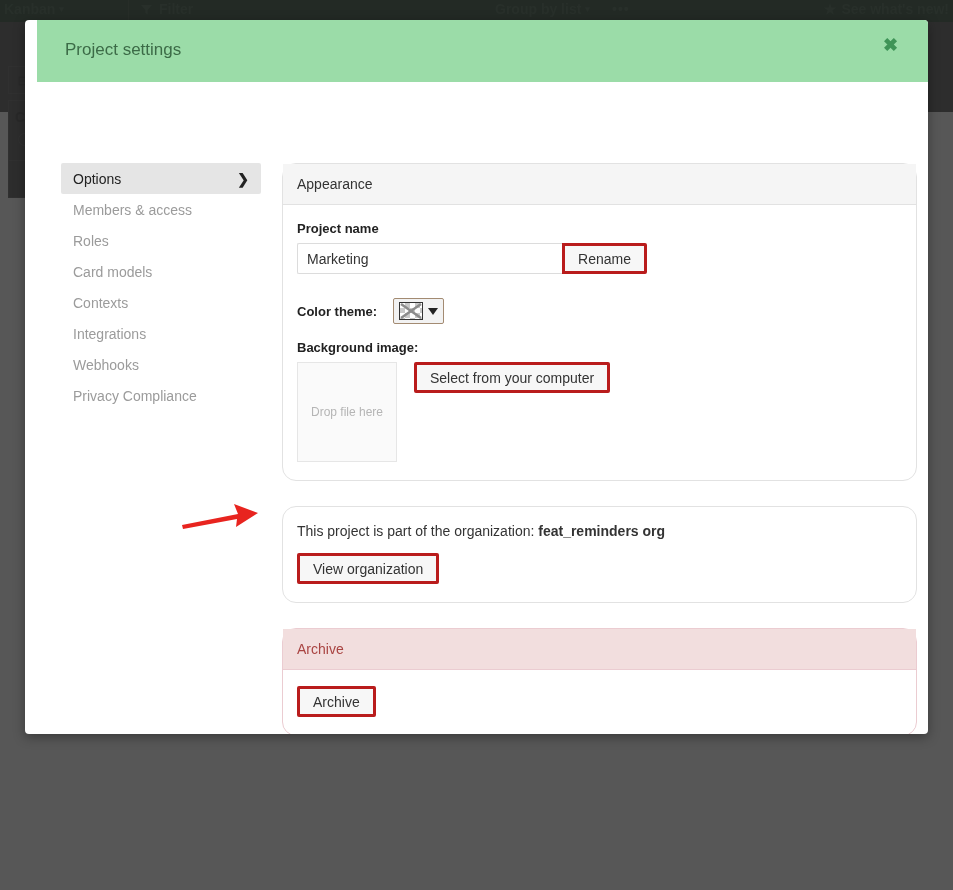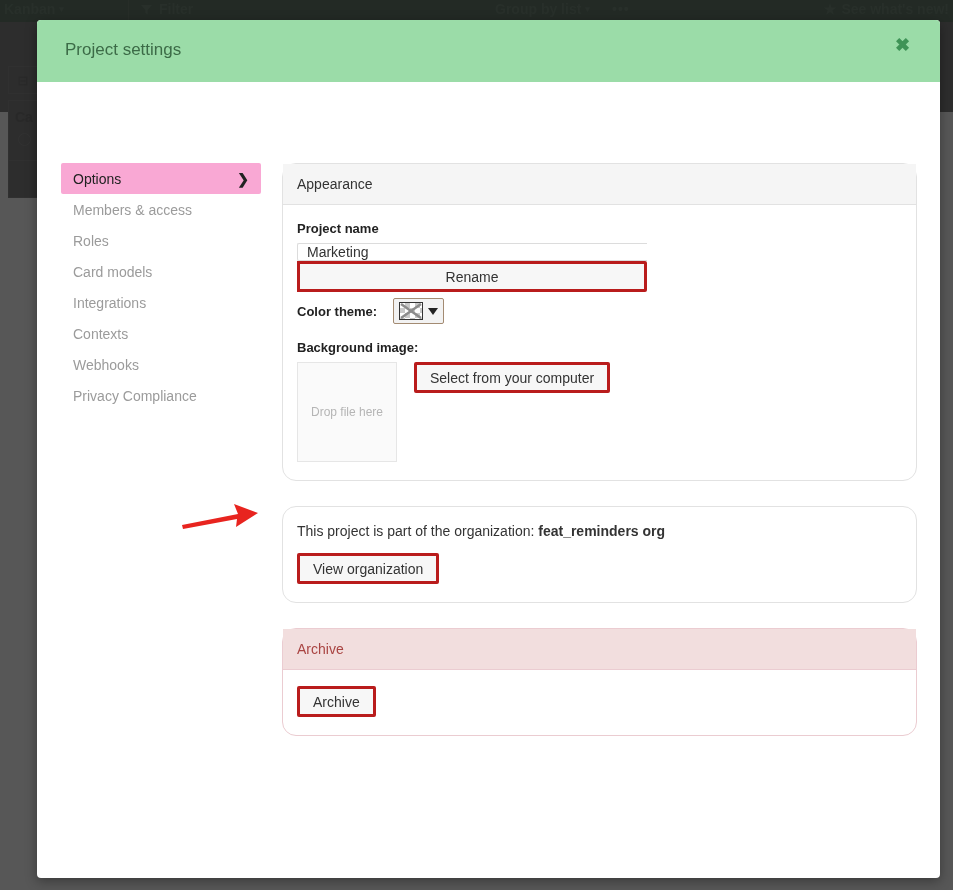--- a/index.html
+++ b/index.html
@@ -65,26 +65,27 @@
 
   
   .overlay {
     position: absolute; inset: 0;
     background: rgba(40,40,40,0.78);
   }
 
   
   .modal {
     position: absolute;
-    left: 37px; top: 20px;
-    width: 903px; height: 858px;
+    left: 25px; top: 20px;
+    width: 903px; height: 714px;
     background: #ffffff;
     border-radius: 4px;
     box-shadow: 0 3px 12px rgba(0,0,0,0.35);
     overflow: hidden;
+    padding-left: 12px;
   }
   .modal-header {
     height: 62px;
     background: #9bdca8;
     position: relative;
   }
   .modal-title {
     position: absolute; left: 28px; top: 20px;
     font-size: 17px; color: #3c6b47;
   }
@@ -109,21 +110,21 @@
   .nav-item {
     height: 31px;
     padding: 0 12px 0 12px;
     display: flex; align-items: center; justify-content: space-between;
     font-size: 14px;
     color: #9b9b9b;
     cursor: pointer;
     border-radius: 2px;
   }
   .nav-item.active {
-    background: #f9a8d4;
+    background: #e5e5e5;
     color: #222;
   }
   .nav-chevron {
     font-size: 14px; font-weight: bold; color: #222;
   }
 
   
   .panels {
     position: absolute;
     left: 245px; top: 81px;
@@ -148,21 +149,21 @@
   .panel.danger .panel-head {
     background: #f2dede;
     border-bottom-color: #ebccd1;
     color: #a94442;
   }
 
   .field-label {
     font-size: 13px; font-weight: bold; color: #222;
     margin-bottom: 7px;
   }
-  .input-group { display: flex; width: 350px; margin-bottom: 6px; flex-direction: column; }
+  .input-group { display: flex; width: 350px; margin-bottom: 24px; }
   .text-input {
     flex: 1;
     height: 31px;
     border: 1px solid #dcdcdc;
     border-right: none;
     border-radius: 2px 0 0 2px;
     padding: 0 9px;
     font-size: 14px;
     color: #333;
     font-family: "Liberation Sans", sans-serif;
@@ -304,24 +305,24 @@
       <div class="nav-item">
         <span>Members &amp; access</span>
       </div>
       <div class="nav-item">
         <span>Roles</span>
       </div>
       <div class="nav-item">
         <span>Card models</span>
       </div>
       <div class="nav-item">
+        <span>Contexts</span>
+      </div>
+      <div class="nav-item">
         <span>Integrations</span>
-      </div>
-      <div class="nav-item">
-        <span>Contexts</span>
       </div>
       <div class="nav-item">
         <span>Webhooks</span>
       </div>
       <div class="nav-item">
         <span>Privacy Compliance</span>
       </div>
     </div>
 
     <div class="panels">

